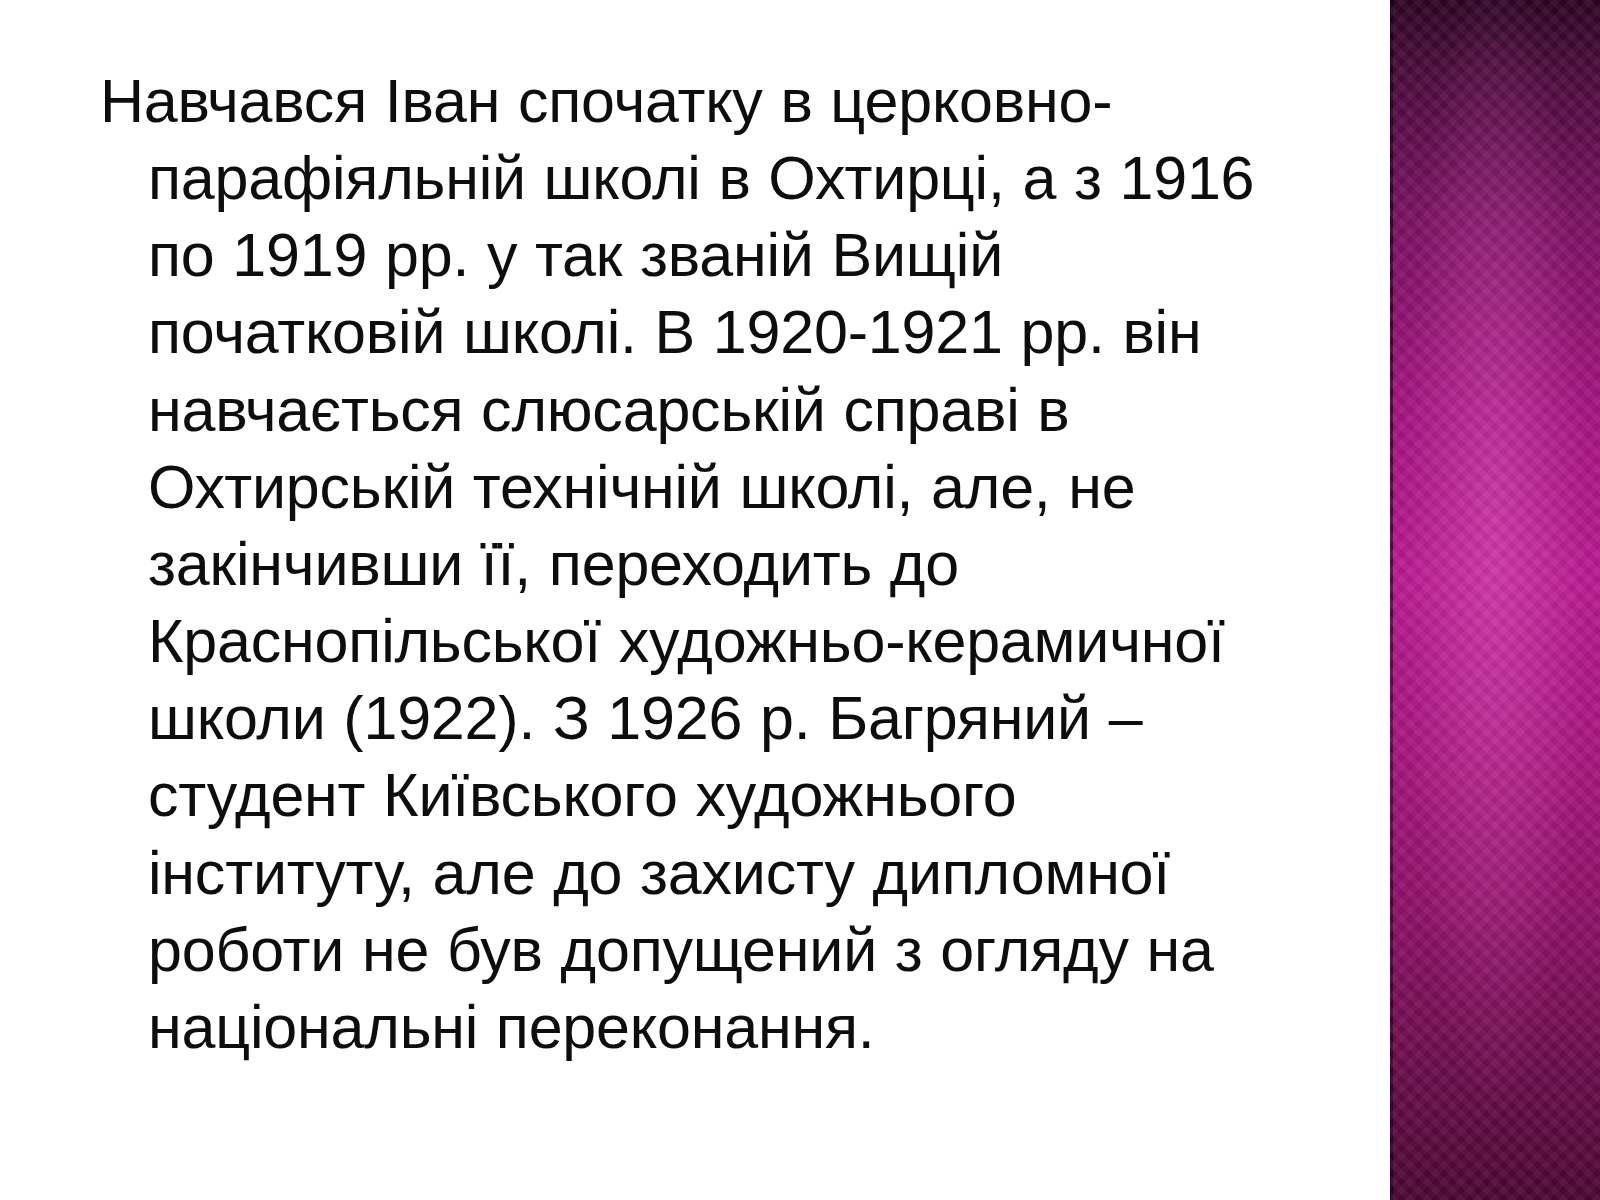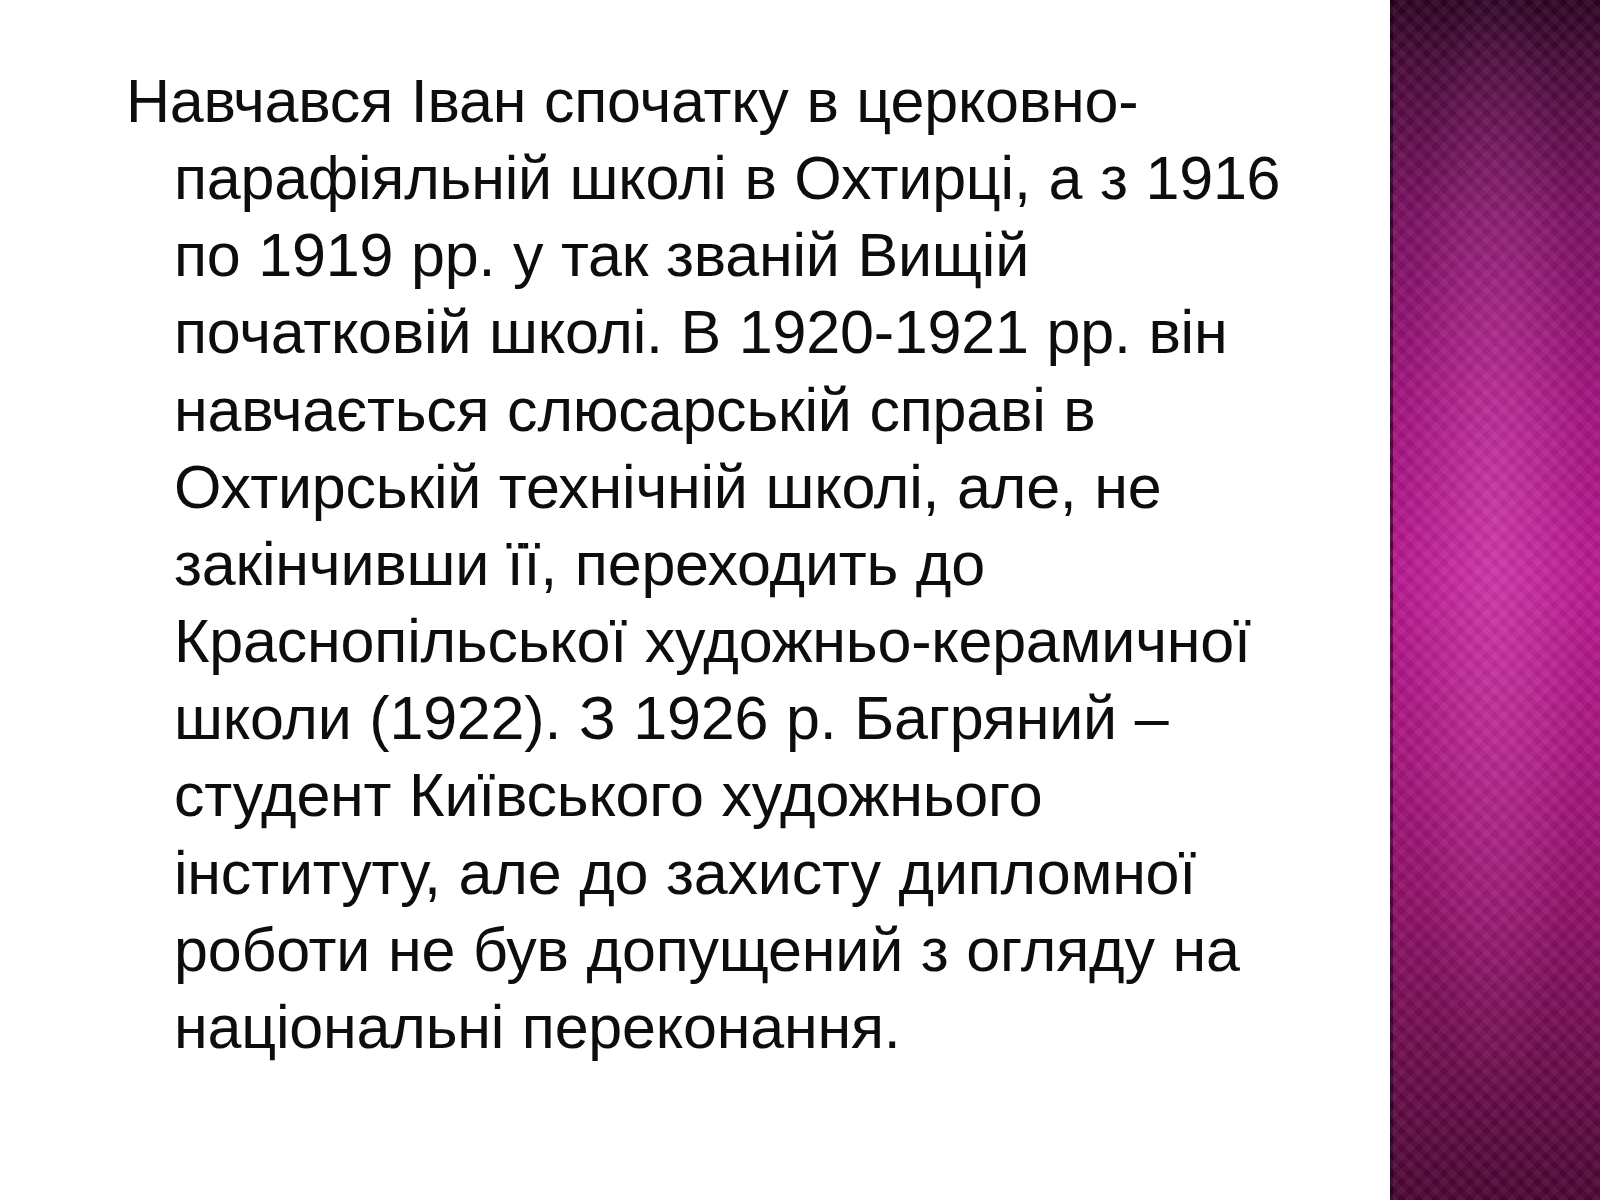--- a/index.html
+++ b/index.html
@@ -73,21 +73,20 @@
   .content {
     position: absolute;
     left: 0;
     top: 0;
     width: 1390px;
     height: 1138px;
     display: flex;
     align-items: center;
     box-sizing: border-box;
     padding: 21px 95px 30px 100px;
-    margin-left: 26px;
   }
 
   .body-text {
     font-size: 61px;
     line-height: 1.265;
     color: #0d0d0d;
     font-weight: 400;
     text-align: left;
     text-indent: 0;
     padding-left: 48px;

